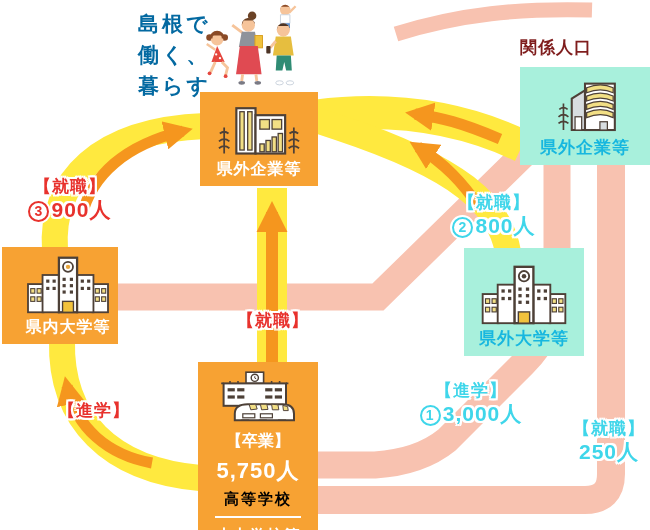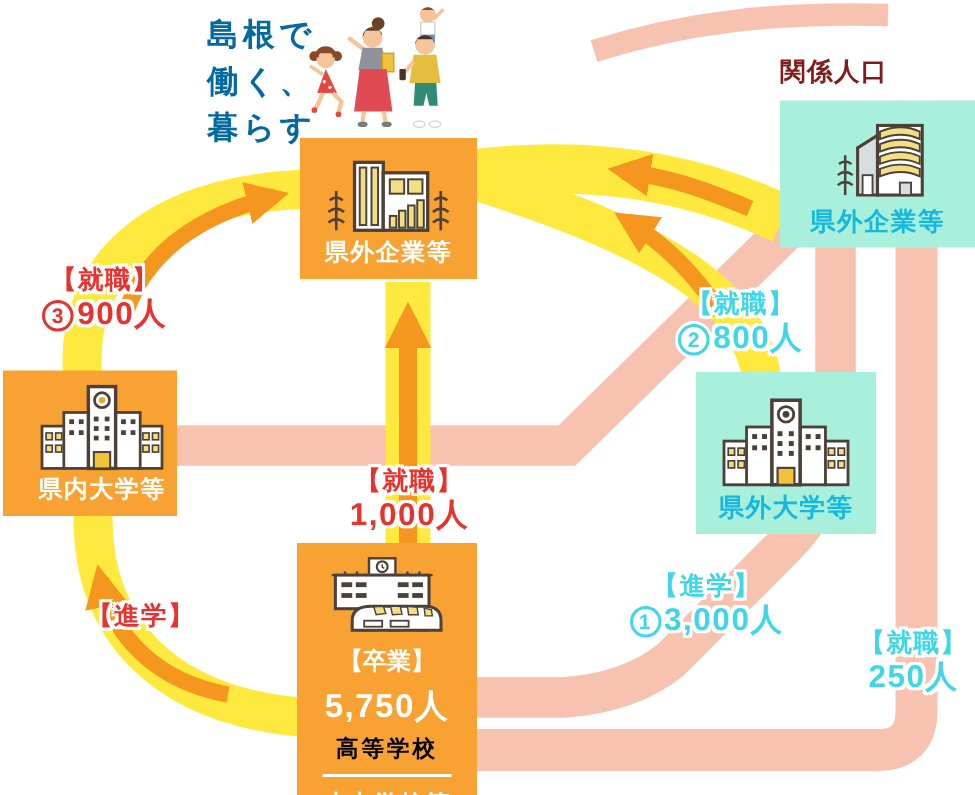--- a/index.html
+++ b/index.html
@@ -288,21 +288,20 @@
     <div class="l1">【就職】</div>
     <div class="l2"><span class="circ">3</span><span>900人</span></div>
   </div>
 
   <div class="flow red" style="left:24px;top:402px;">
     <div class="l1">【進学】</div>
   </div>
 
   <div class="flow red" style="left:203px;top:312px;">
     <div class="l1">【就職】</div>
-    <div class="l2"><span>1,000人</span></div>
   </div>
 
   <div class="flow teal" style="left:424px;top:194px;">
     <div class="l1">【就職】</div>
     <div class="l2"><span class="circ">2</span><span>800人</span></div>
   </div>
 
   <div class="flow teal" style="left:401px;top:382px;">
     <div class="l1">【進学】</div>
     <div class="l2"><span class="circ">1</span><span>3,000人</span></div>

